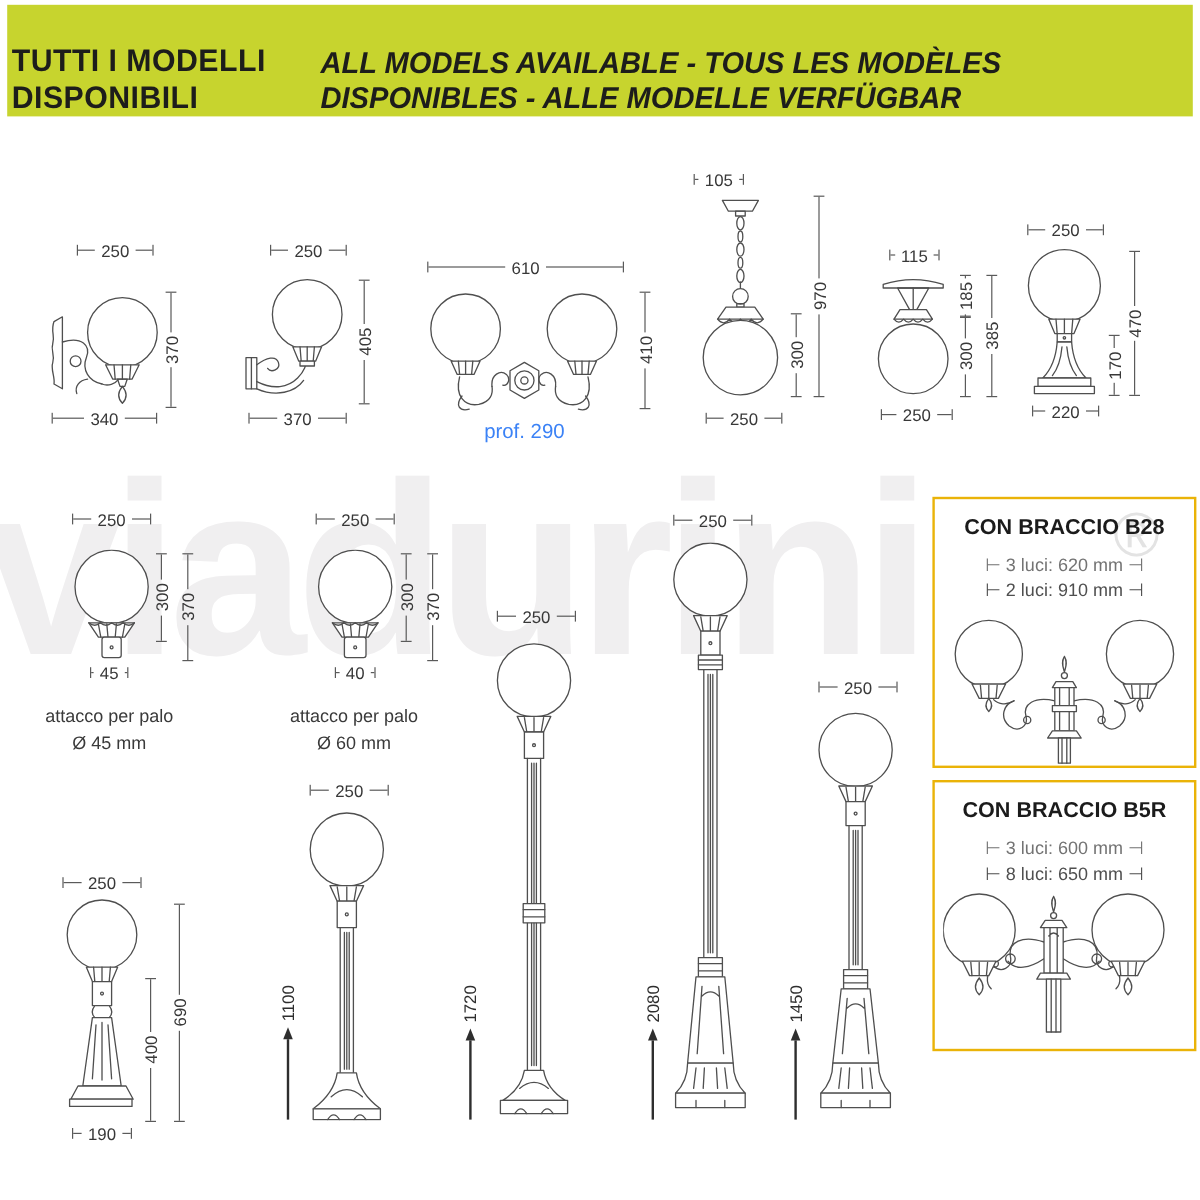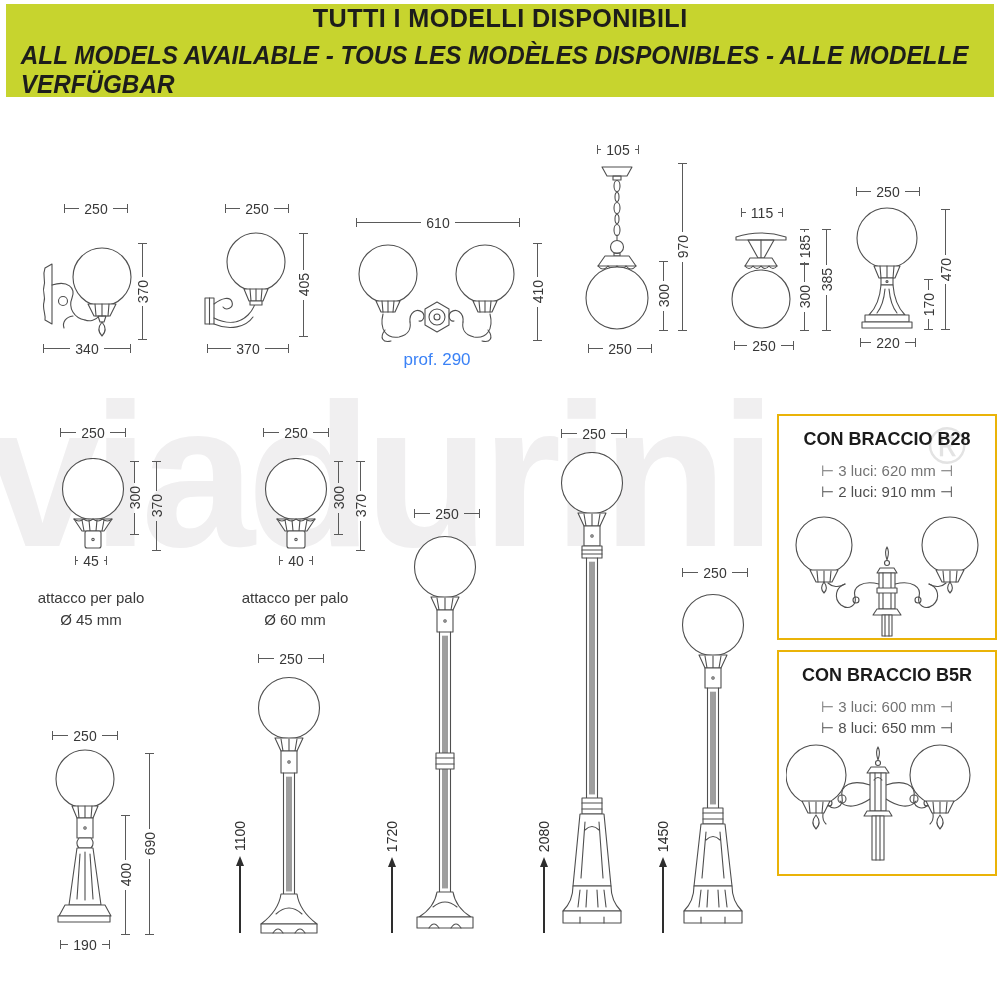--- a/index.html
+++ b/index.html
@@ -5,21 +5,21 @@
   html,body{margin:0;padding:0}
   body{width:1000px;height:1000px;position:relative;overflow:hidden;background:#ffffff;
        font-family:"Liberation Sans", sans-serif;}
   
   .wm{position:absolute;left:-14px;top:372px;font-size:205px;font-weight:700;
       color:#f0eff0;letter-spacing:-8px;white-space:nowrap;z-index:0;line-height:1}
   .wm-reg{position:absolute;left:928px;top:420px;font-size:52px;font-weight:400;
       color:#e3e3e3;z-index:0;line-height:1}
   
   .header{position:absolute;left:6px;top:4px;width:988px;height:93px;background:#c7d42e;
-      display:flex;flex-direction:column;justify-content:center;align-items:center;z-index:2}
+      display:flex;flex-direction:row;justify-content:center;align-items:flex-end;z-index:2}
   .h1{font-size:26px;font-weight:800;color:#1d1d1b;letter-spacing:.4px;transform:scaleX(.97)}
   .h2{font-size:25px;font-weight:700;font-style:italic;color:#1d1d1b;margin-top:7px;transform:scaleX(.97)}
   
   .hdim{position:absolute;height:9px;display:flex;align-items:center;
         border-left:1px solid #5a5a5a;border-right:1px solid #5a5a5a;z-index:3}
   .hdim .l{flex:1;height:1px;background:#5a5a5a;min-width:1px}
   .hdim .v{padding:0 5px;font-size:14px;color:#383838;line-height:1;white-space:nowrap}
   .vdim{position:absolute;width:9px;display:flex;flex-direction:column;align-items:center;
         border-top:1px solid #5a5a5a;border-bottom:1px solid #5a5a5a;z-index:3}
   .vdim .l{flex:1;width:1px;background:#5a5a5a;min-height:1px}
@@ -167,21 +167,21 @@
     <ellipse cx="32" cy="50" rx="3" ry="5.5"></ellipse>
     <ellipse cx="32" cy="61" rx="2" ry="4.5"></ellipse>
     <ellipse cx="32" cy="72" rx="3" ry="5.5"></ellipse>
     <path d="M32 77 v5"></path>
     <circle class="fw" cx="32" cy="89" r="6.5"></circle>
     <path d="M29 95 h6 v3 h-6 Z"></path>
     <path class="fw" d="M20 98 h24 l7 10 h-38 Z"></path>
     <path d="M13 108 q5 6 10 0 M23 108 q5 6 9 0 M32 108 q5 6 9 0 M41 108 q5 6 10 0"></path>
     <circle class="fw" cx="32" cy="140" r="31"></circle>
   </svg>
-  <div class="hdim" style="left:597px;top:145px;width:40px">
+  <div class="hdim" style="left:578px;top:145px;width:40px">
     <span class="l"></span>
     <span class="v">105</span>
     <span class="l"></span>
   </div>
   <div class="vdim" style="left:678px;top:163px;height:166px">
     <span class="l"></span>
     <span class="v">970</span>
     <span class="l"></span>
   </div>
   <div class="vdim" style="left:659px;top:261px;height:68px">

